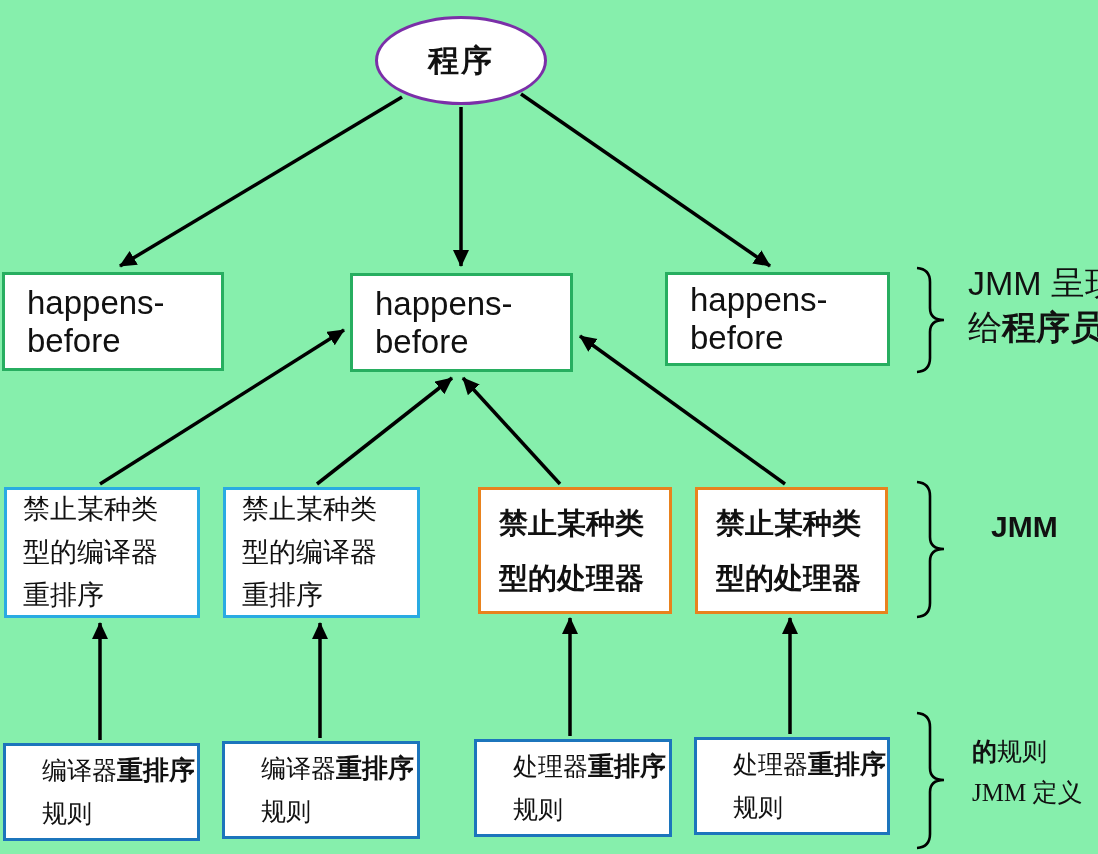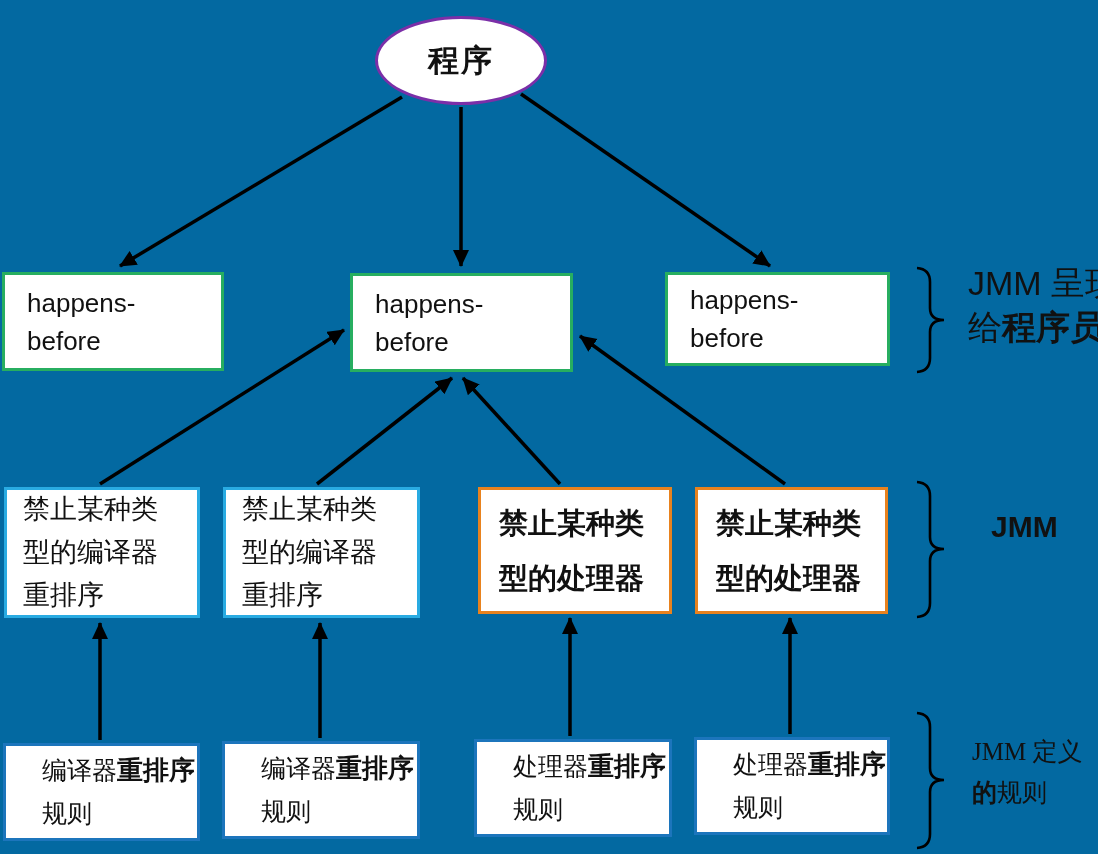--- a/index.html
+++ b/index.html
@@ -1,20 +1,20 @@
 <!DOCTYPE html>
 <html><head>
 <meta charset="utf-8">
 <style>
   html, body { margin: 0; padding: 0; background: #ffffff; }
   .canvas {
     position: relative;
     width: 1098px;
     height: 854px;
-    background: #0369a1;
+    background: #86efac;
     font-family: "Liberation Sans", sans-serif;
     color: #111111;
     overflow: hidden;
   }
   .connectors {
     position: absolute;
     left: 0; top: 0;
     width: 1098px; height: 854px;
     pointer-events: none;
   }
@@ -28,21 +28,21 @@
   .ellipse-node {
     border: 3px solid #7B2FA8;
     border-radius: 50%;
     justify-content: center;
     font-size: 31px;
     font-weight: 600;
     letter-spacing: 2px;
   }
   .hb-box {
     border: 3px solid #27AE60;
-    font-size: 26px;
+    font-size: 33px;
     line-height: 38px;
     padding-left: 22px;
   }
   .compiler-box {
     border: 3px solid #29ABE2;
     font-family: "Liberation Serif", serif;
     font-size: 27px;
     line-height: 43px;
     padding-left: 16px;
   }
@@ -190,17 +190,17 @@
   <div class="annotation" style="left:968px; top:261px;">
     <div>JMM 呈现</div>
     <div><span class="serif-part">给</span><span class="emph">程序员</span></div>
   </div>
 
   <div class="annotation impl" style="left:972px; top:504px;">
     <div>JMM</div>
   </div>
 
   <div class="annotation rules-ann" style="left:972px; top:731px;">
+    <div><span class="emph">的</span><span class="serif-part">规则</span></div>
     <div><span class="serif-part">JMM 定义</span></div>
-    <div><span class="emph">的</span><span class="serif-part">规则</span></div>
   </div>
 
 </div>
 
 </body></html>

